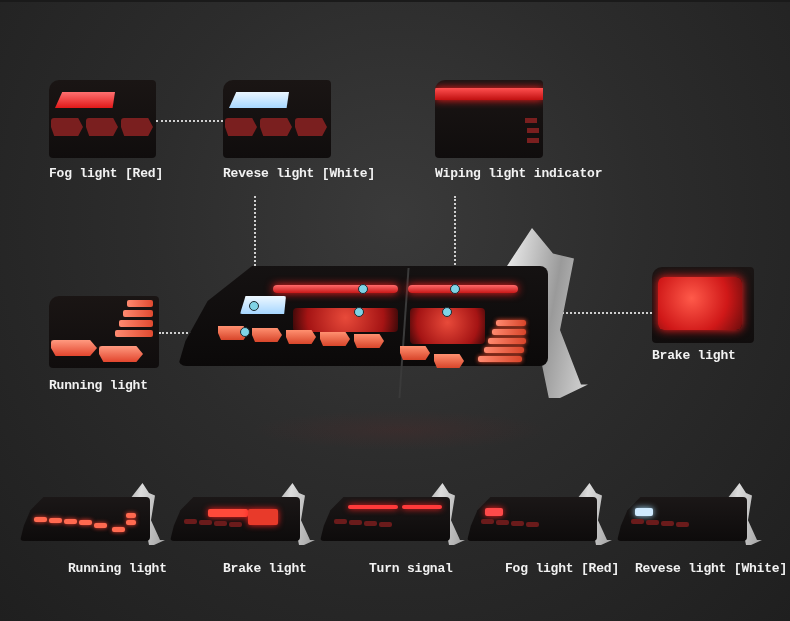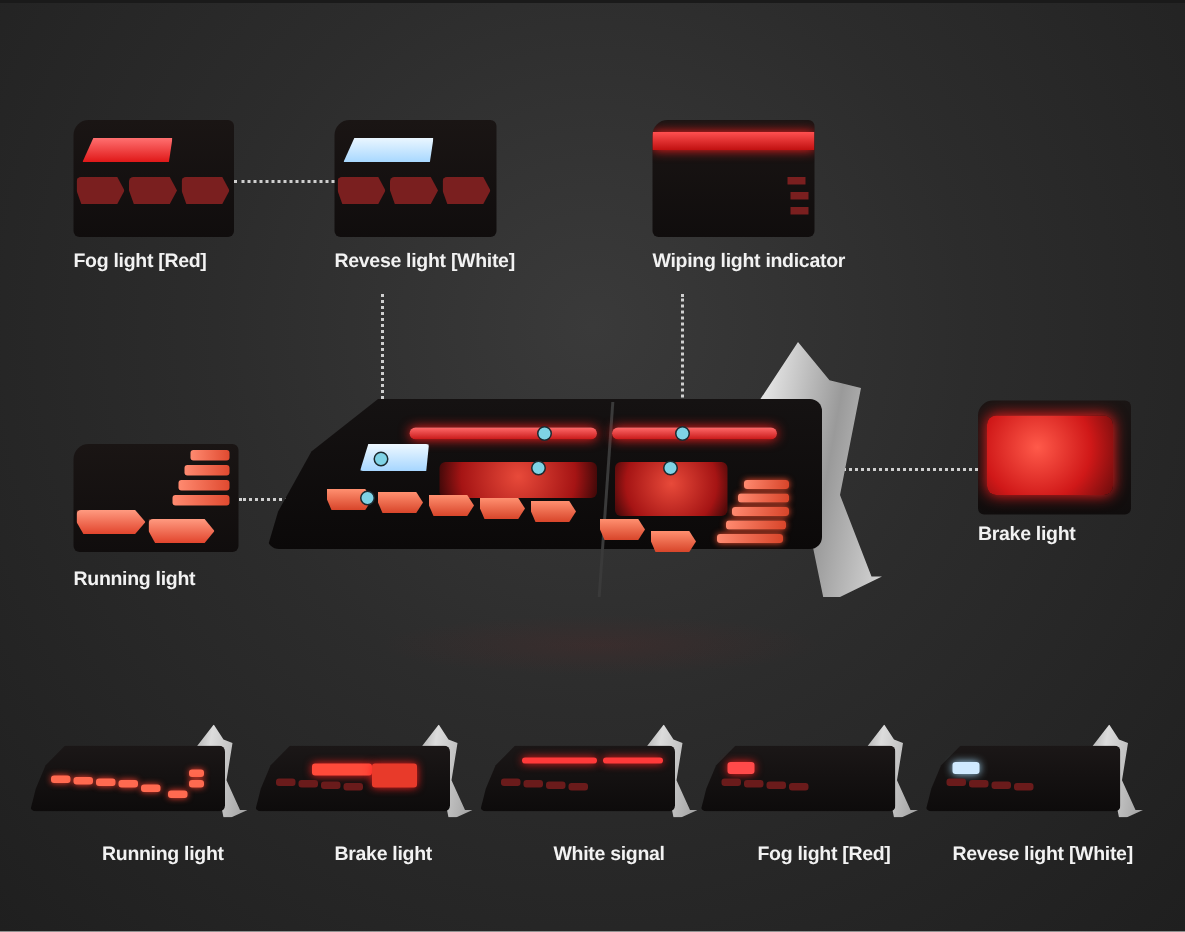--- a/index.html
+++ b/index.html
@@ -4,21 +4,21 @@
   <style>
     html, body { margin: 0; padding: 0; }
     body {
       width: 790px; height: 621px; overflow: hidden; position: relative;
       background: radial-gradient(ellipse at 50% 35%, #3a3a3a 0%, #2c2c2c 45%, #1f1f1f 100%);
       font-family: "DejaVu Sans", sans-serif;
       color: #fff;
     }
     .topbar { position: absolute; left: 0; top: 0; width: 790px; height: 2px; background: #1a1a1a; }
     .label {
-      position: absolute; font-family: Liberation Sans, sans-serif; font-weight: bold;
+      position: absolute; font-family: Liberation Mono, monospace; font-weight: bold;
       font-size: 13px; color: #f2f2f2; white-space: nowrap; letter-spacing: -0.2px;
     }
     .thumb {
       position: absolute; border-radius: 10px 4px 4px 4px; overflow: hidden;
       background: linear-gradient(180deg, #1a1514 0%, #100d0d 100%);
     }
     .dotline-h { position: absolute; height: 0; border-top: 2px dotted #cfcfcf; }
     .dotline-v { position: absolute; width: 0; border-left: 2px dotted #cfcfcf; }
     .marker {
       position: absolute; width: 8px; height: 8px; border-radius: 50%;
@@ -196,21 +196,21 @@
 <div class="mini" style="left:320px;">
   <div class="mini-chrome"></div>
     <div class="mini-body"></div>
   <div class="mini-strip" style="left:28px; top:22px; width:50px;"></div>
   <div class="mini-strip" style="left:82px; top:22px; width:40px;"></div>
   <div class="mini-dseg" style="left:14px; top:36px;"></div>
   <div class="mini-dseg" style="left:29px; top:37px;"></div>
   <div class="mini-dseg" style="left:44px; top:38px;"></div>
   <div class="mini-dseg" style="left:59px; top:39px;"></div>
 </div>
-<div class="label" style="left:369px; top:561px;">White signal</div>
+<div class="label" style="left:369px; top:561px;">Turn signal</div>
 
 <div class="mini" style="left:467px;">
   <div class="mini-chrome"></div>
     <div class="mini-body"></div>
   <div class="mini-block" style="left:18px; top:25px; width:18px; background:#ff4a4a; box-shadow:0 0 6px #ff2020;"></div>
   <div class="mini-dseg" style="left:14px; top:36px;"></div>
   <div class="mini-dseg" style="left:29px; top:37px;"></div>
   <div class="mini-dseg" style="left:44px; top:38px;"></div>
   <div class="mini-dseg" style="left:59px; top:39px;"></div>
 </div>

